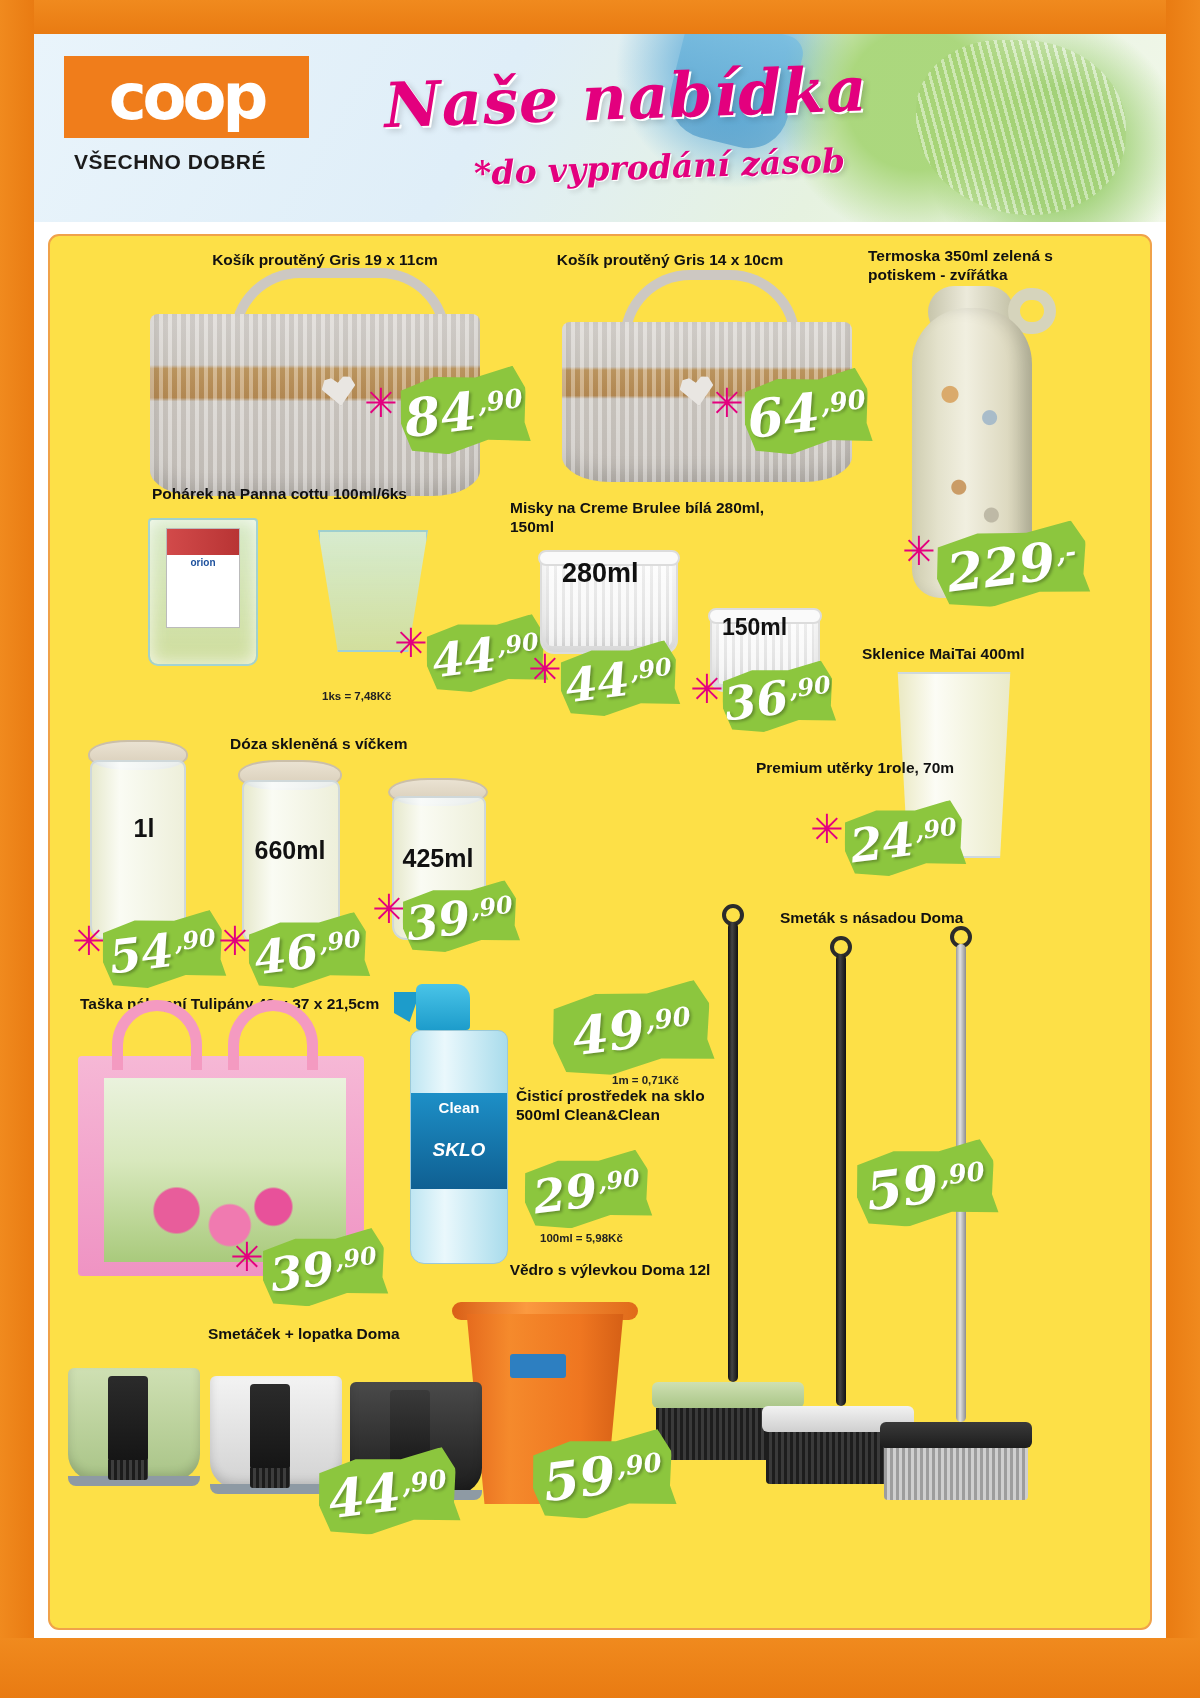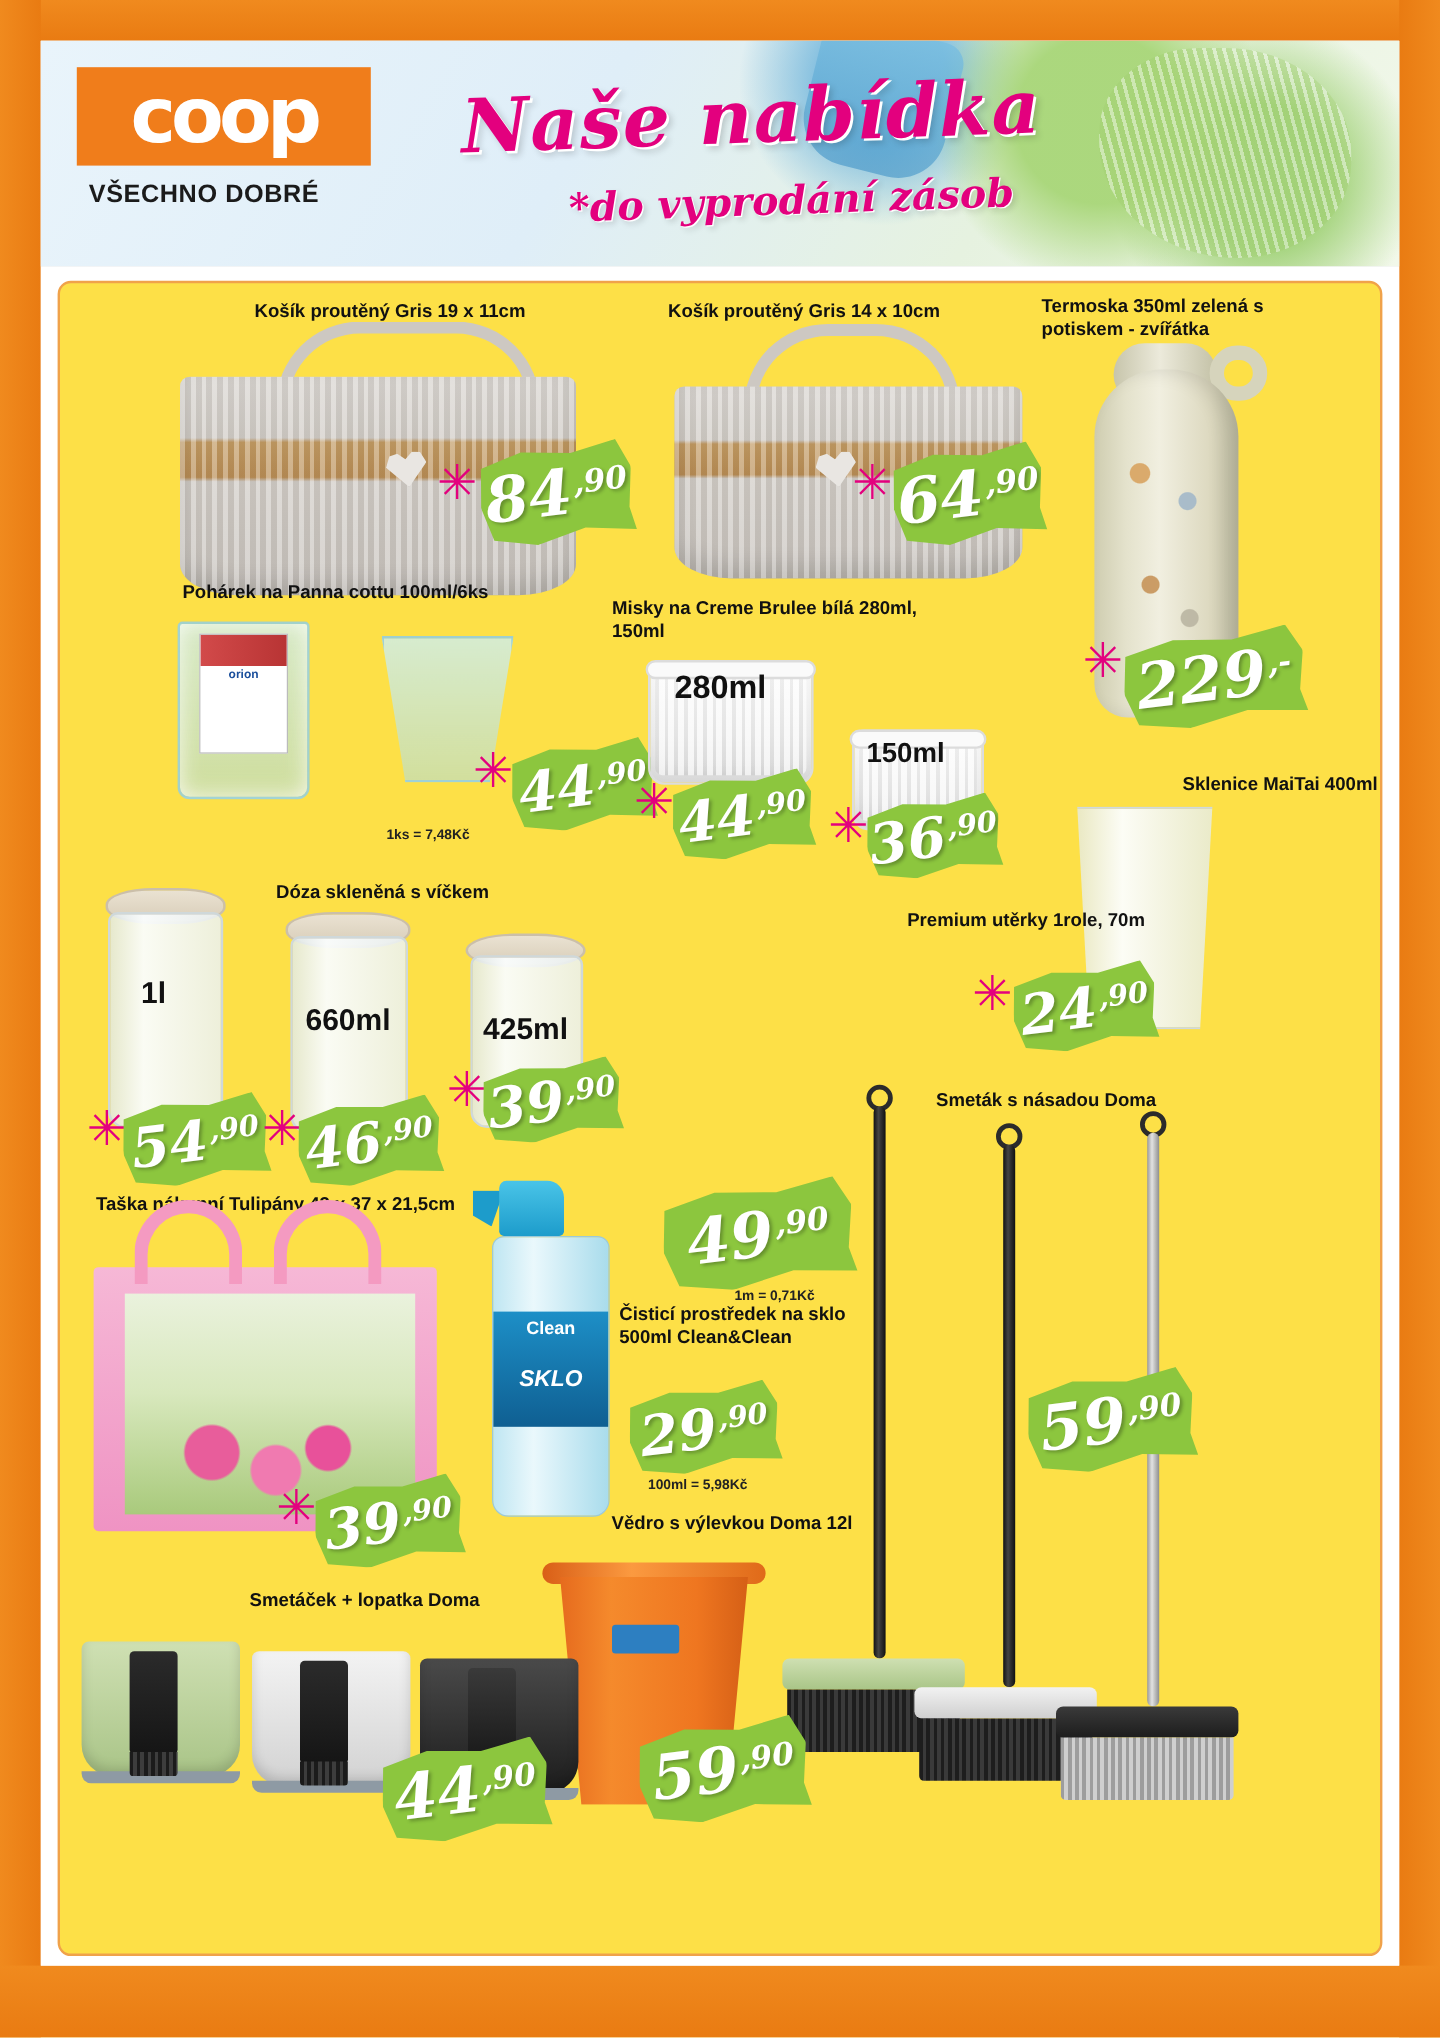--- a/index.html
+++ b/index.html
@@ -34,21 +34,21 @@
     background:linear-gradient(0deg,#e97b12 0%, #f08a1e 100%);
   }
   .inner {
     position:absolute; left:34px; top:34px; width:1132px; height:1604px;
     background:#ffffff;
   }
 
   
   .header {
     position:absolute; left:34px; top:34px; width:1132px; height:188px;
-    background:#e5e5e5;
+    background:#86efac;
     overflow:hidden;
   }
   .header-photo {
     position:absolute; inset:0;
     background:
       radial-gradient(circle at 78% 35%, rgba(168,214,120,0.95) 0 70px, rgba(168,214,120,0) 140px),
       radial-gradient(circle at 90% 60%, rgba(140,200,90,0.75) 0 60px, rgba(140,200,90,0) 130px),
       radial-gradient(circle at 62% 18%, rgba(110,180,220,0.8) 0 55px, rgba(110,180,220,0) 120px),
       linear-gradient(120deg,#e9f4fb 0%, #dfeef8 40%, #e6f2e0 70%, #f2f8ea 100%);
   }
@@ -465,32 +465,32 @@
     <div class="price" style="left:510px; top:410px; width:118px; height:68px;">
       <span class="int">44</span>
       <span class="dec">,90</span>
     </div>
     <div class="star" style="left:640px; top:438px;">✳</div>
     <div class="price" style="left:672px; top:430px; width:112px; height:64px;">
       <span class="int">36</span>
       <span class="dec">,90</span>
     </div>
 
-    <div class="lbl" style="left:848px; top:408px; width:250px;text-align:right;">Sklenice MaiTai 400ml</div>
+    <div class="lbl" style="left:812px; top:408px; width:250px;">Sklenice MaiTai 400ml</div>
     <div class="glass-maitai" style="left:840px; top:436px; width:128px; height:186px;"></div>
     <div class="star" style="left:760px; top:578px;">✳</div>
     <div class="price" style="left:794px; top:570px; width:120px; height:68px;">
       <span class="int">24</span>
       <span class="dec">,90</span>
     </div>
 
     <div class="lbl" style="left:180px; top:498px; width:260px;">Dóza skleněná s víčkem</div>
     <div class="jar-lid" style="left:38px; top:504px; width:100px; height:30px;"></div>
     <div class="jar" style="left:40px; top:524px; width:96px; height:180px;"></div>
-    <div class="jar-text" style="left:32px; top:578px; width:92px;">1l</div>
+    <div class="jar-text" style="left:48px; top:578px; width:92px;">1l</div>
 
     <div class="jar-lid" style="left:188px; top:524px; width:104px; height:30px;"></div>
     <div class="jar" style="left:192px; top:544px; width:98px; height:164px;"></div>
     <div class="jar-text" style="left:188px; top:600px; width:104px;">660ml</div>
 
     <div class="jar-lid" style="left:338px; top:542px; width:100px; height:28px;"></div>
     <div class="jar" style="left:342px; top:560px; width:94px; height:144px;"></div>
     <div class="jar-text" style="left:338px; top:608px; width:100px;">425ml</div>
 
     <div class="star" style="left:22px; top:690px;">✳</div>

